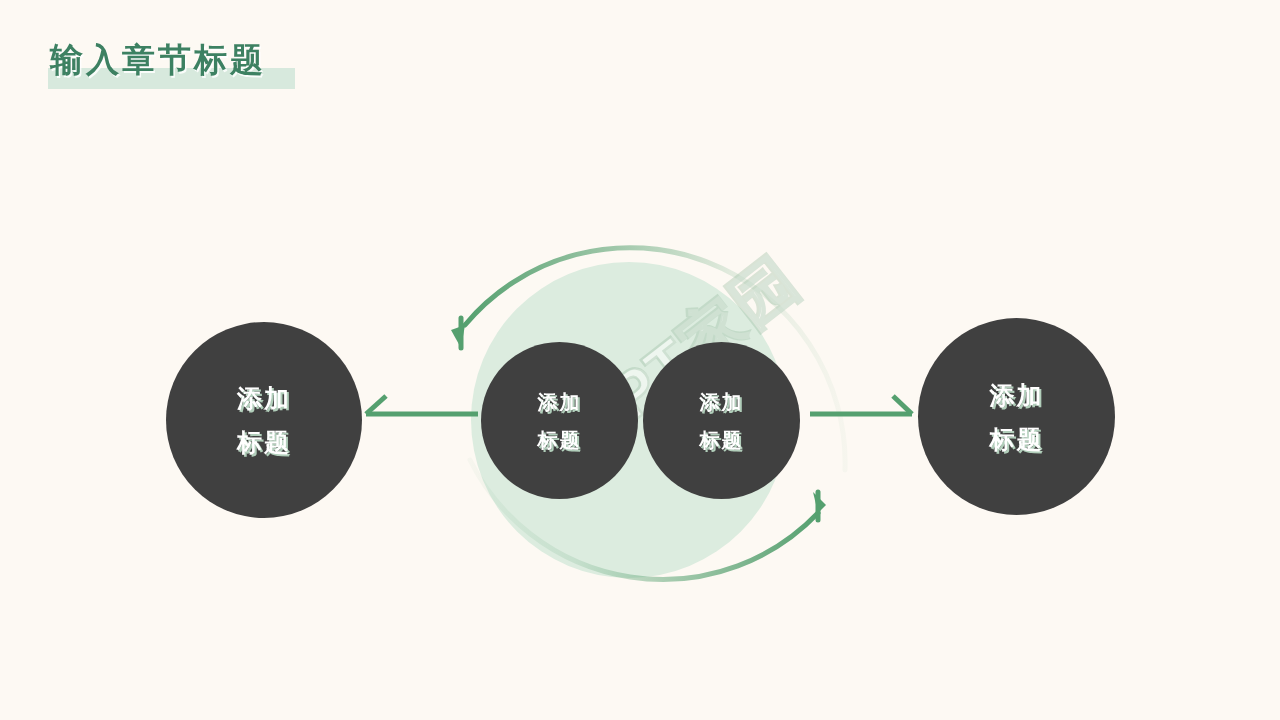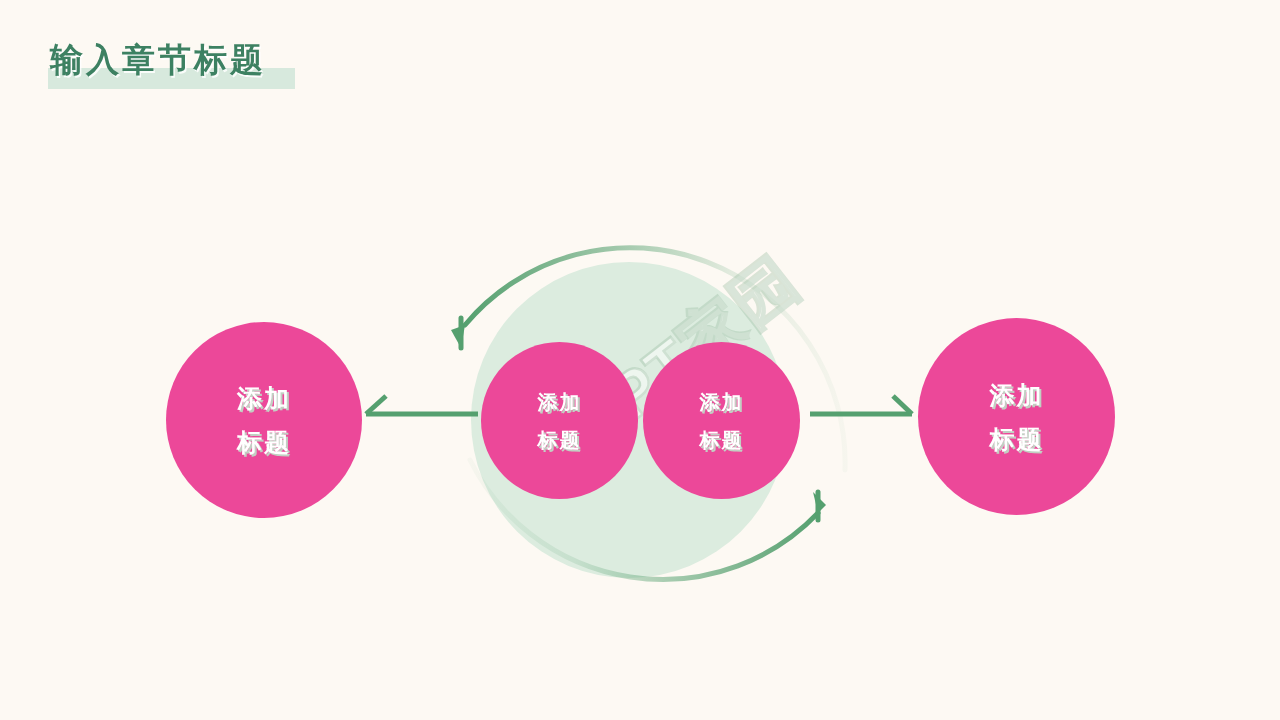--- a/index.html
+++ b/index.html
@@ -103,21 +103,21 @@
     -webkit-text-stroke: 2.5px rgba(150, 185, 158, 0.35);
     text-shadow: 1px 1px 0 rgba(255,255,255,0.5);
     pointer-events: none;
     user-select: none;
   }
 
   
   .node {
     position: absolute;
     border-radius: 50%;
-    background: #ec4899;
+    background: #404040;
     display: flex;
     flex-direction: column;
     align-items: center;
     justify-content: center;
   }
 
   .node .line {
     color: #ffffff;
     font-weight: bold;
     letter-spacing: 2px;

